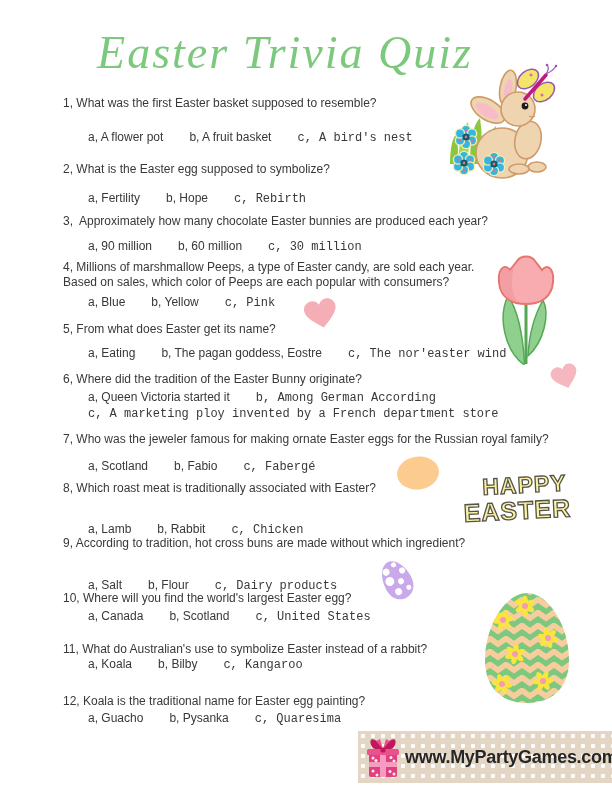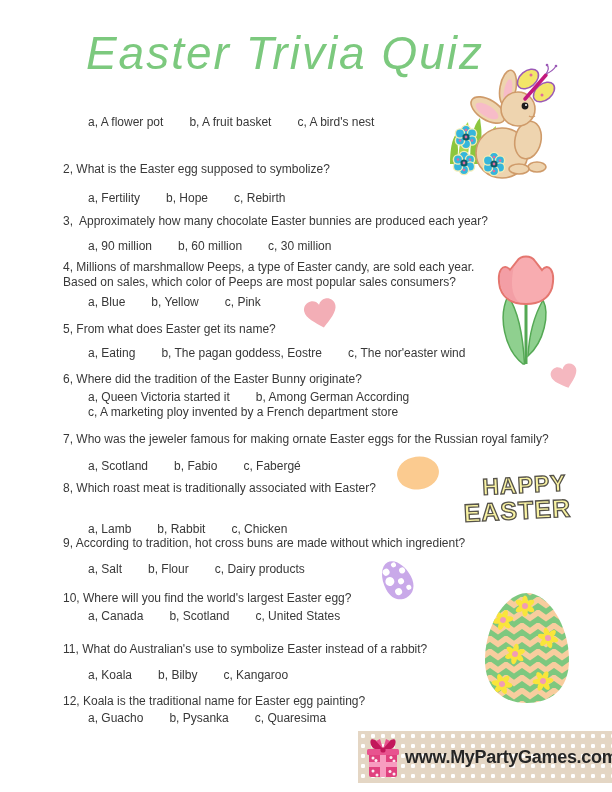--- a/index.html
+++ b/index.html
@@ -1,37 +1,37 @@
 <!DOCTYPE html>
 <html><head>
 <meta charset="utf-8">
 <style>
   html,body{margin:0;padding:0;}
   body{background:#ffffff;}
   .page{position:relative;width:612px;height:792px;background:#ffffff;overflow:hidden;
         font-family:"Liberation Sans",sans-serif;color:#383838;}
   .title{position:absolute;left:50px;top:26px;width:470px;margin:0;text-align:center;
-         font-family:Liberation Sans, sans-serif;font-style:italic;font-weight:400;
+         font-family:Liberation Serif, serif;font-style:italic;font-weight:400;
          font-size:46px;color:#7cc97e;letter-spacing:2px;}
   .q{position:absolute;left:63px;width:546px;font-size:12px;line-height:15px;}
   .qtext{white-space:pre-wrap;}
   .opts{margin-left:25px;}
   .opt{display:inline-block;margin-right:26px;}
-  .opt:last-child{margin-right:0;}
+  .opt:last-child{margin-right:0;font-family:Liberation Mono, monospace;}
   .q1{top:96px}  .q1 .opts{margin-top:19px}
   .q2{top:162px} .q2 .opts{margin-top:14px}
   .q3{top:214px} .q3 .opts{margin-top:10px}
   .q4{top:260px} .q4 .opts{margin-top:5px}
   .q5{top:322px} .q5 .opts{margin-top:9px}
   .q6{top:372px} .q6 .opts{margin-top:3px}
   .q7{top:432px} .q7 .opts{margin-top:12px}
   .q8{top:481px} .q8 .opts{margin-top:26px}
-  .q9{top:536px} .q9 .opts{margin-top:11px}
+  .q9{top:536px} .q9 .opts{margin-top:27px}
   .q10{top:591px}.q10 .opts{margin-top:3px}
-  .q11{top:642px}.q11 .opts{margin-top:11px}
+  .q11{top:642px}.q11 .opts{}
   .q12{top:694px}.q12 .opts{margin-top:2px}
   .deco{position:absolute;}
   .happy{position:absolute;left:463px;top:474px;width:116px;transform:rotate(-3deg);
          font-weight:bold;color:#f9f3a3;-webkit-text-stroke:1.3px #55524a;line-height:1;}
   .happy .l1{font-size:23px;margin-left:20px;letter-spacing:1px;}
   .happy .l2{font-size:25px;margin-top:1px;letter-spacing:1px;}
   .footer{position:absolute;left:358px;top:731px;width:254px;height:52px;
           background-color:#e4d6c4;
           background-image:radial-gradient(circle,#ffffff 2px,rgba(255,255,255,0) 2.4px);
           background-size:10px 10px;display:flex;align-items:center;text-align:right;}
@@ -40,20 +40,21 @@
 </style>
 </head>
 <body>
 
 <div class="page">
 
   <h1 class="title">Easter Trivia Quiz</h1>
 
   <div id="qlist">
   <div class="q q1">
+    <div class="qtext">1, What was the first Easter basket supposed to resemble?</div>
     <div class="opts">
           <div><span class="opt">a, A flower pot</span><span class="opt">b, A fruit basket</span><span class="opt">c, A bird's nest</span></div>
         </div>
   </div>
 
   <div class="q q2">
     <div class="qtext">2, What is the Easter egg supposed to symbolize?</div>
     <div class="opts">
           <div><span class="opt">a, Fertility</span><span class="opt">b, Hope</span><span class="opt">c, Rebirth</span></div>
         </div>
@@ -61,21 +62,21 @@
 
   <div class="q q3">
     <div class="qtext">3,  Approximately how many chocolate Easter bunnies are produced each year?</div>
     <div class="opts">
           <div><span class="opt">a, 90 million</span><span class="opt">b, 60 million</span><span class="opt">c, 30 million</span></div>
         </div>
   </div>
 
   <div class="q q4">
     <div class="qtext">4, Millions of marshmallow Peeps, a type of Easter candy, are sold each year.
-Based on sales, which color of Peeps are most popular sales consumers?</div>
+Based on sales, which color of Peeps are each popular with consumers?</div>
     <div class="opts">
           <div><span class="opt">a, Blue</span><span class="opt">b, Yellow</span><span class="opt">c, Pink</span></div>
         </div>
   </div>
 
   <div class="q q5">
     <div class="qtext">5, From what does Easter get its name?</div>
     <div class="opts">
           <div><span class="opt">a, Eating</span><span class="opt">b, The pagan goddess, Eostre</span><span class="opt">c, The nor'easter wind</span></div>
         </div>

